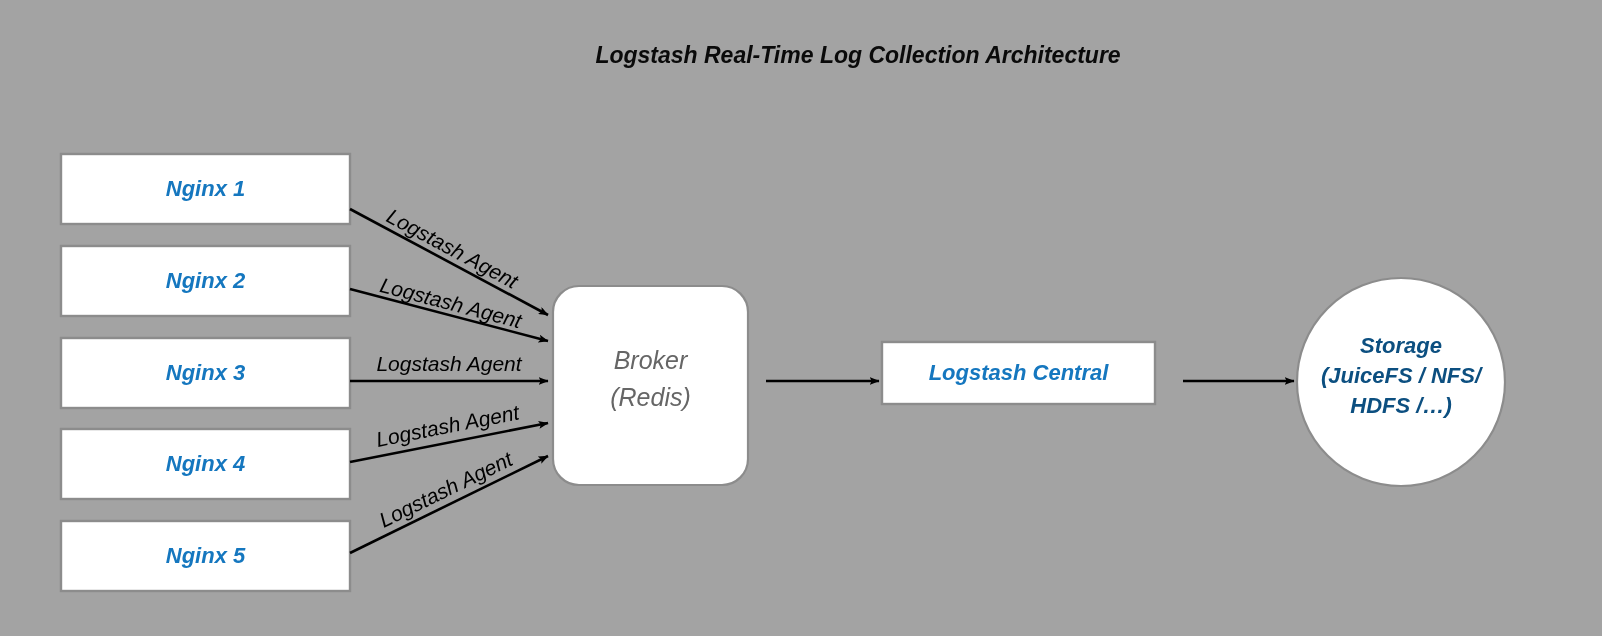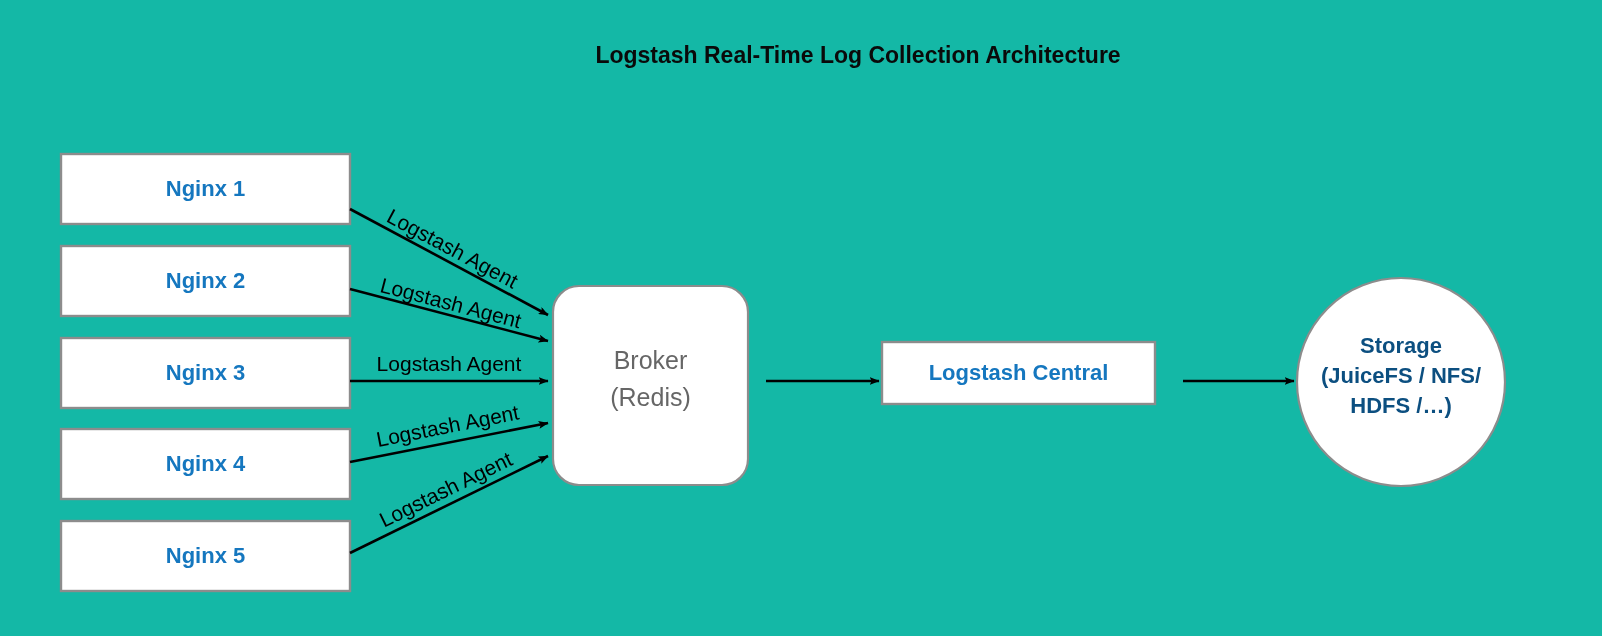--- a/index.html
+++ b/index.html
@@ -11,21 +11,22 @@
   body {
     width: 1602px;
     height: 636px;
     overflow: hidden;
     font-family: "Liberation Sans", sans-serif;
   }
   #diagram-root {
     position: relative;
     width: 1602px;
     height: 636px;
-    background: #14b8a6;
+    background: #a3a3a3;
+    font-style: italic;
   }
   svg.canvas {
     position: absolute;
     top: 0;
     left: 0;
     width: 1602px;
     height: 636px;
     display: block;
   }
   .diagram-title {

